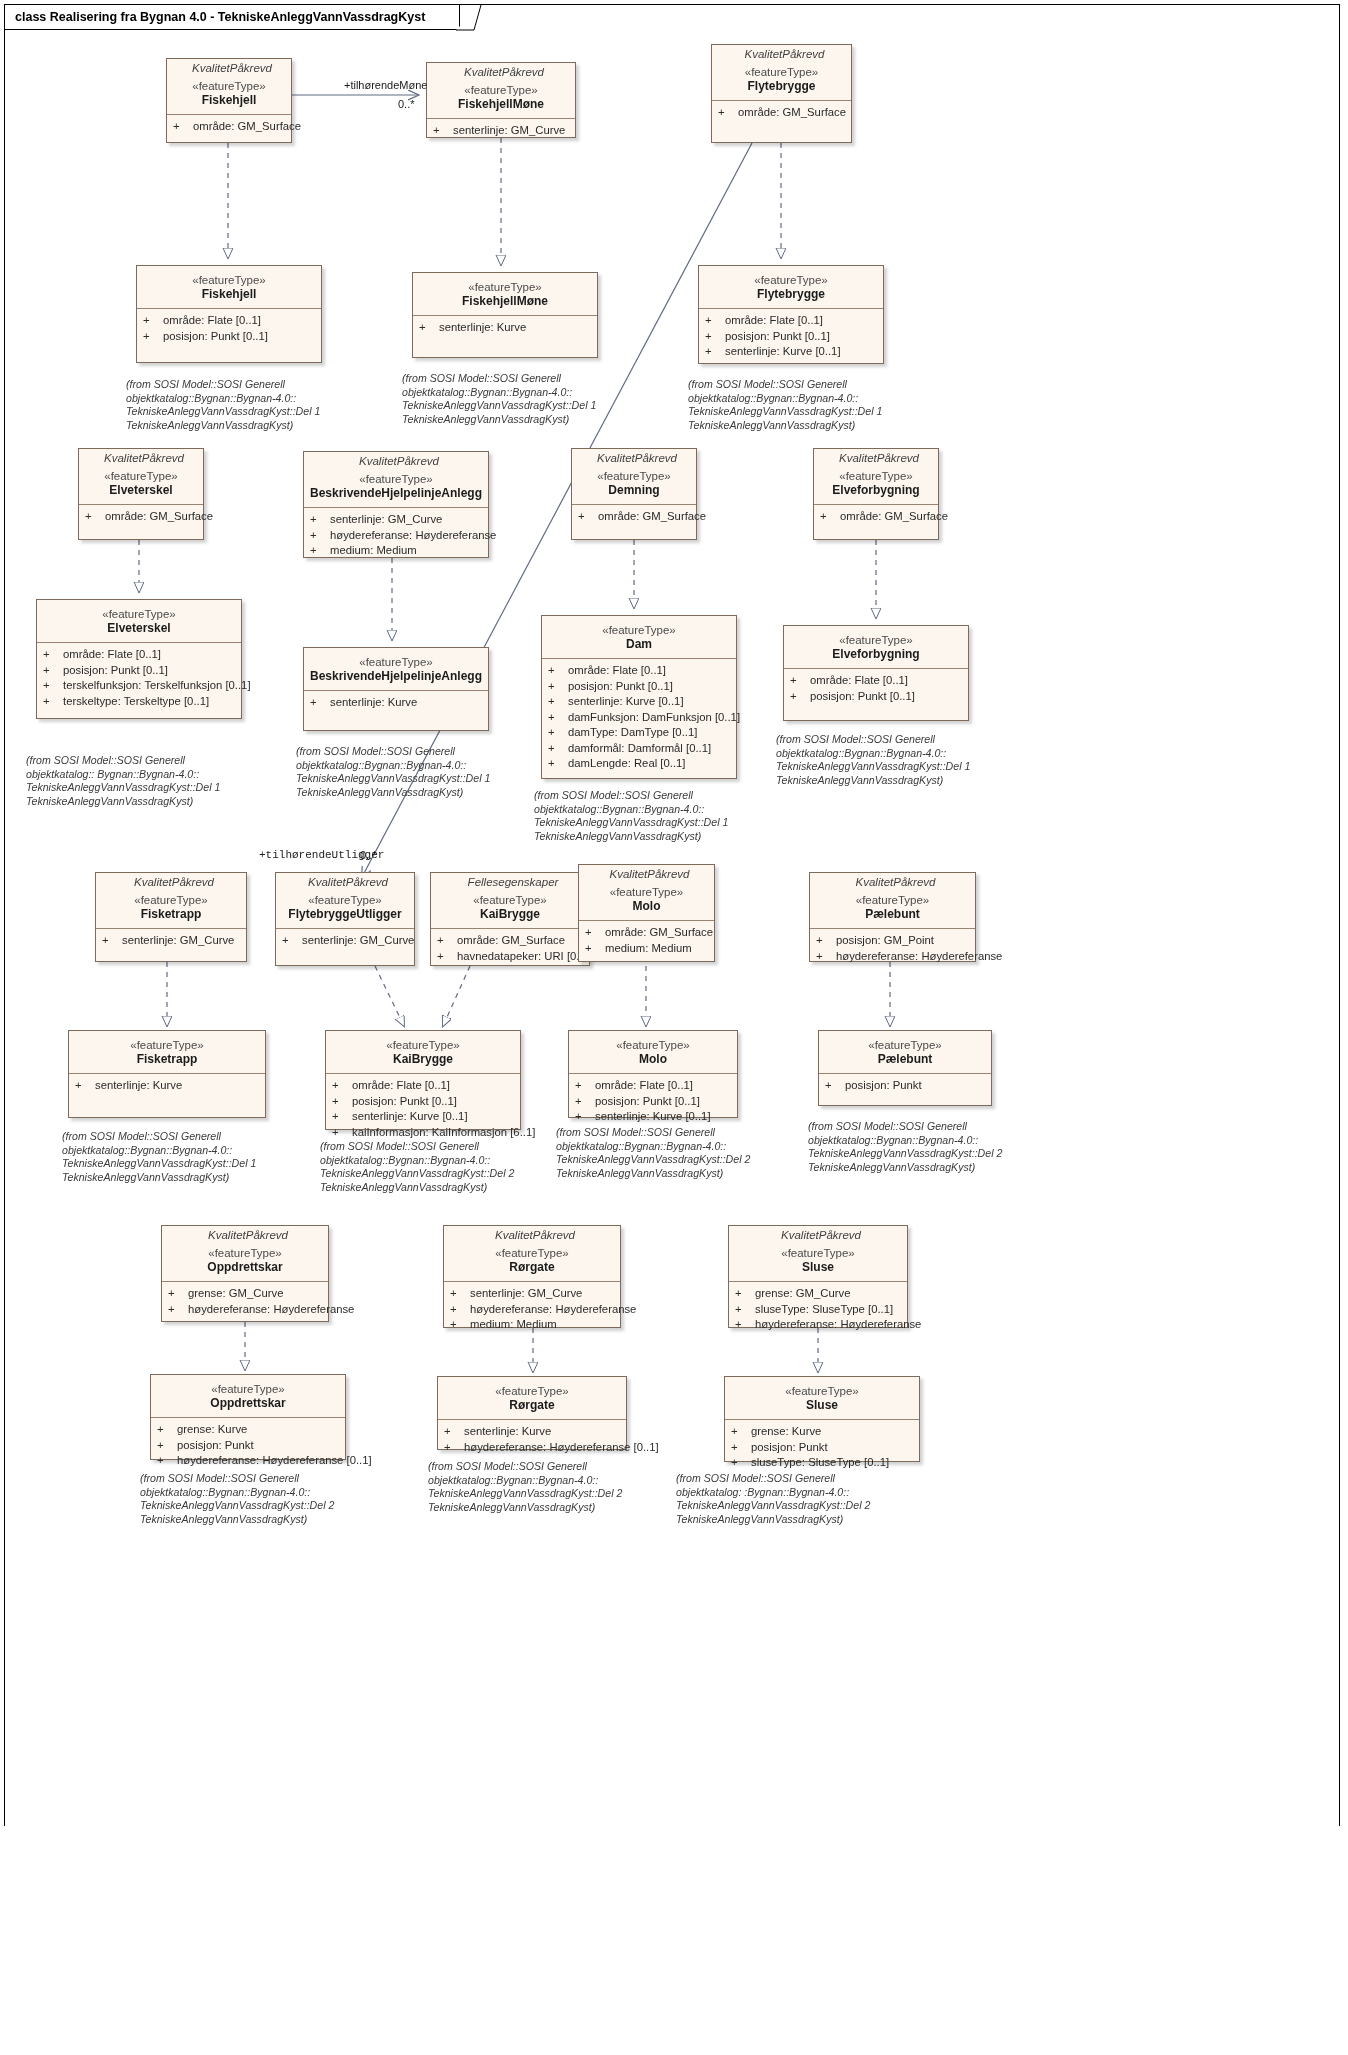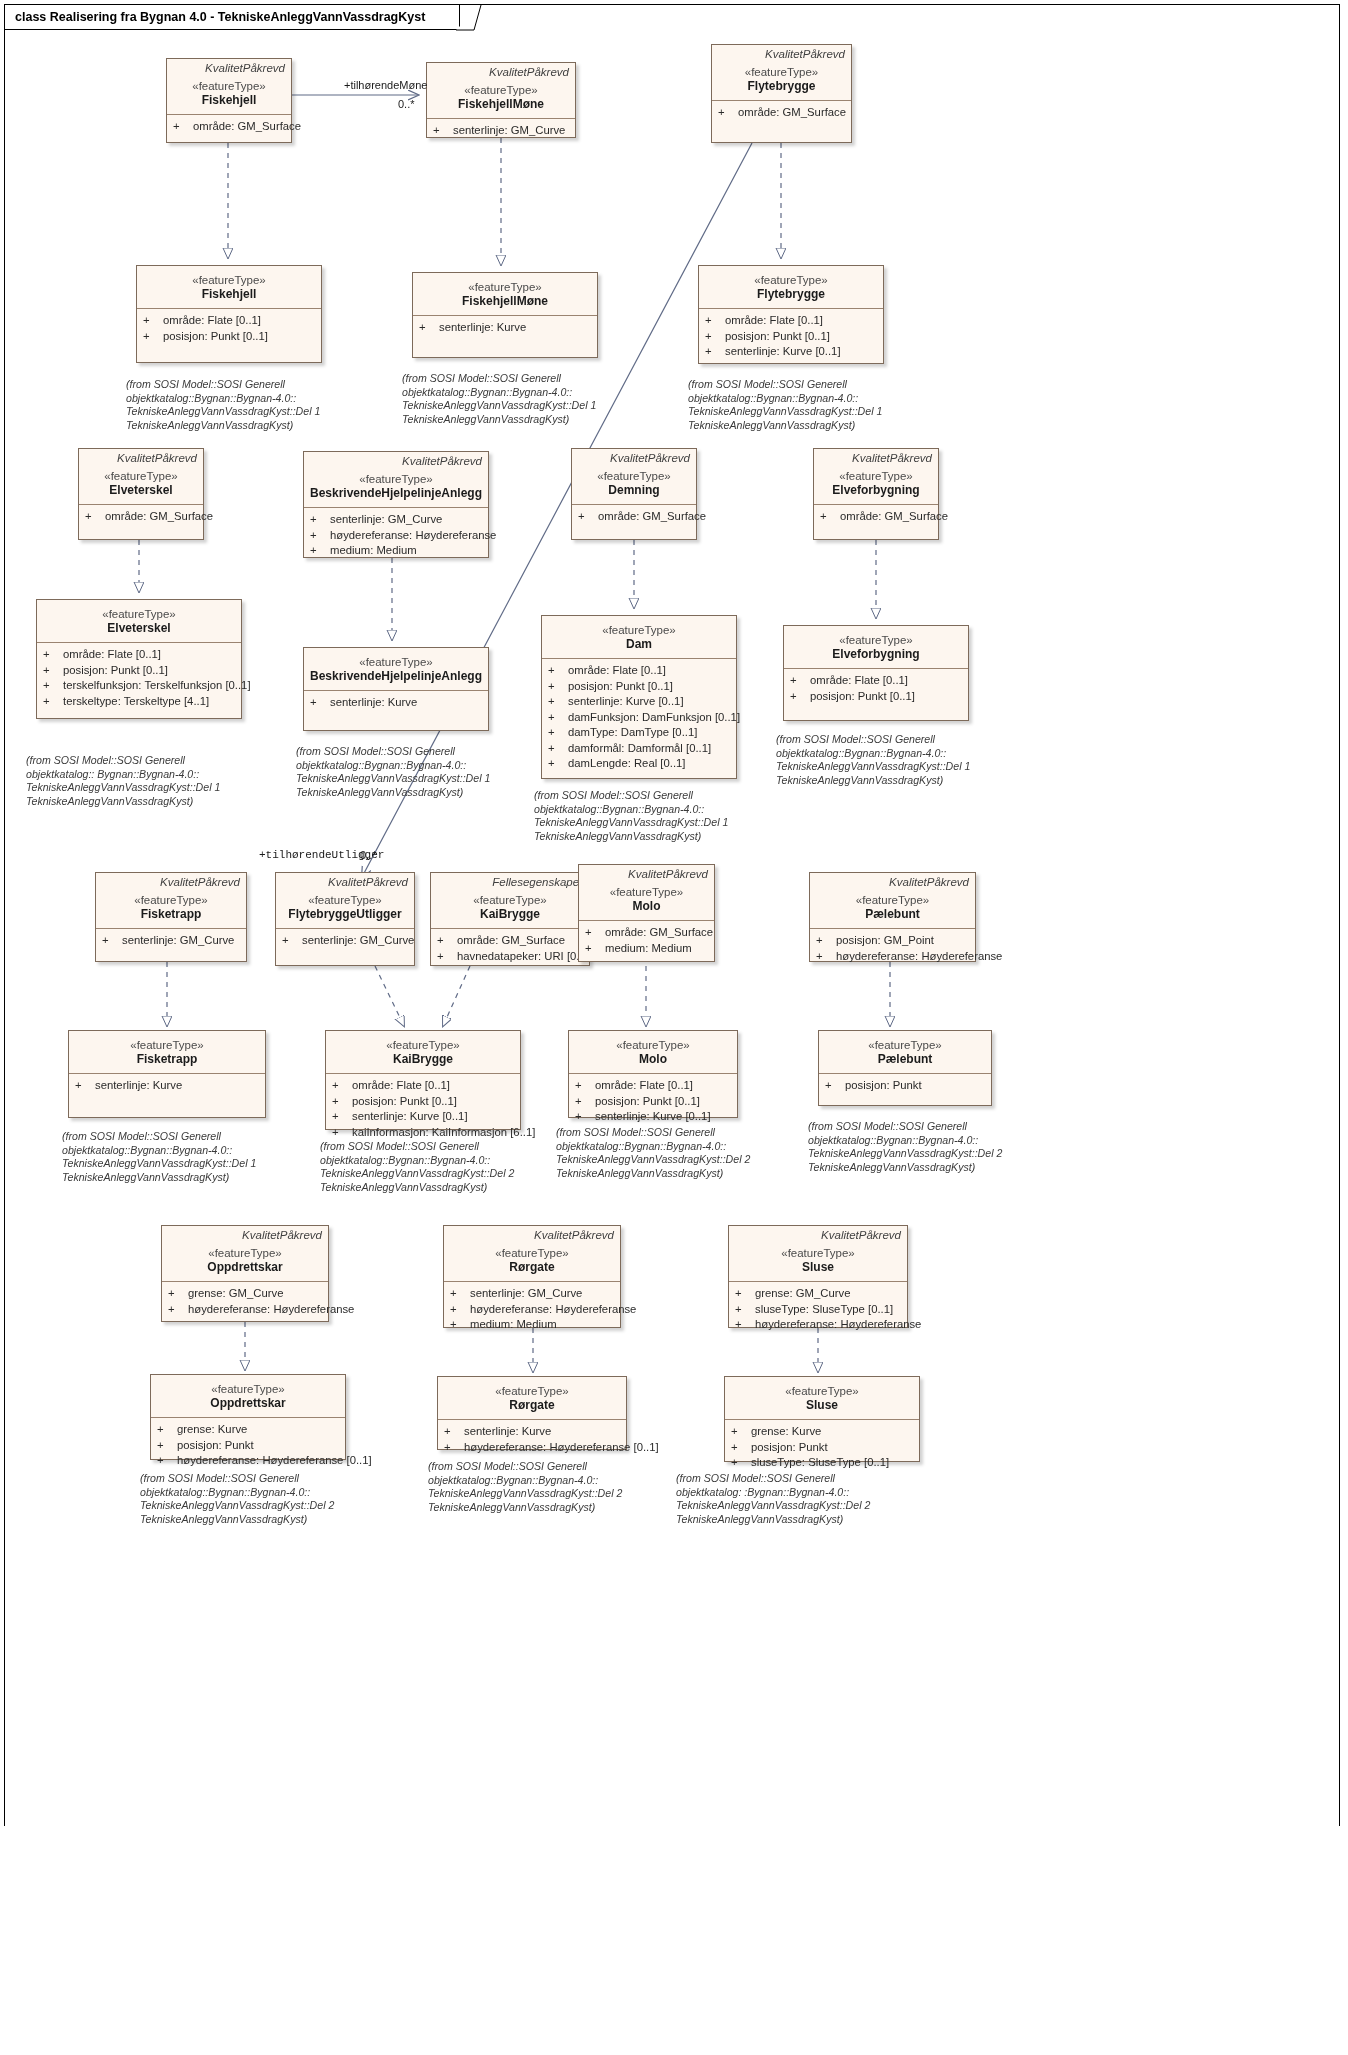--- a/index.html
+++ b/index.html
@@ -9,21 +9,21 @@
   
   .frame{position:absolute;left:4px;top:4px;width:1336px;height:2044px;border:1px solid #000;box-sizing:border-box;background:#fff;}
   .frame-tab{position:absolute;left:4px;top:4px;height:26px;box-sizing:border-box;border:1px solid #000;border-bottom:1px solid #000;background:#fff;
              padding:0 34px 0 10px;display:flex;align-items:center;font-size:12.5px;font-weight:bold;color:#000;z-index:6;}
   .frame-tab-cut{position:absolute;top:4px;width:26px;height:27px;z-index:7;}
   .frame-tab-cut svg{display:block;}
 
   
   .cls{position:absolute;box-sizing:border-box;border:1px solid #7d6a5a;background:#fdf6ef;
        box-shadow:3px 3px 3px rgba(0,0,0,0.18);z-index:3;}
-  .cls .stereo-hdr{text-align:right;font-style:italic;font-size:11.5px;color:#3f3f3f;padding:3px 6px 0 12px;line-height:13px;}
+  .cls .stereo-hdr{text-align:center;font-style:italic;font-size:11.5px;color:#3f3f3f;padding:3px 6px 0 12px;line-height:13px;}
   .cls .namebox{padding:4px 4px 6px 4px;text-align:center;}
   .cls .namebox .st{font-size:11.5px;color:#4a4a4a;line-height:14px;}
   .cls .namebox .nm{font-size:12px;font-weight:bold;color:#1b1b1b;line-height:15px;}
   .cls .sep{border-top:1px solid #9a8370;}
   .cls .attrs{padding:4px 4px 4px 6px;}
   .cls .attr{display:flex;font-size:11.3px;color:#2a2a2a;line-height:15.5px;white-space:nowrap;}
   .cls .attr .vis{width:20px;flex:0 0 20px;text-align:left;}
 
   
   .cls.plain .namebox{padding-top:7px;}
@@ -275,21 +275,21 @@
       <div class="attr">
           <span class="vis">+</span>
           <span>posisjon: Punkt [0..1]</span>
         </div>
       <div class="attr">
           <span class="vis">+</span>
           <span>terskelfunksjon: Terskelfunksjon [0..1]</span>
         </div>
       <div class="attr">
           <span class="vis">+</span>
-          <span>terskeltype: Terskeltype [4..1]</span>
+          <span>terskeltype: Terskeltype [0..1]</span>
         </div>
     </div>
   </div>
   <div class="note" style="left:26px;top:730px;width:226px;margin-top:24px;">(from SOSI Model::SOSI Generell objektkatalog:: Bygnan::Bygnan-4.0:: TekniskeAnleggVannVassdragKyst::Del 1 TekniskeAnleggVannVassdragKyst)</div>
 
   <div class="cls plain" style="left:303px;top:647px;width:186px;height:84px;">
     <div class="namebox">
       <div class="st">«featureType»</div>
       <div class="nm">BeskrivendeHjelpelinjeAnlegg</div>
     </div>

